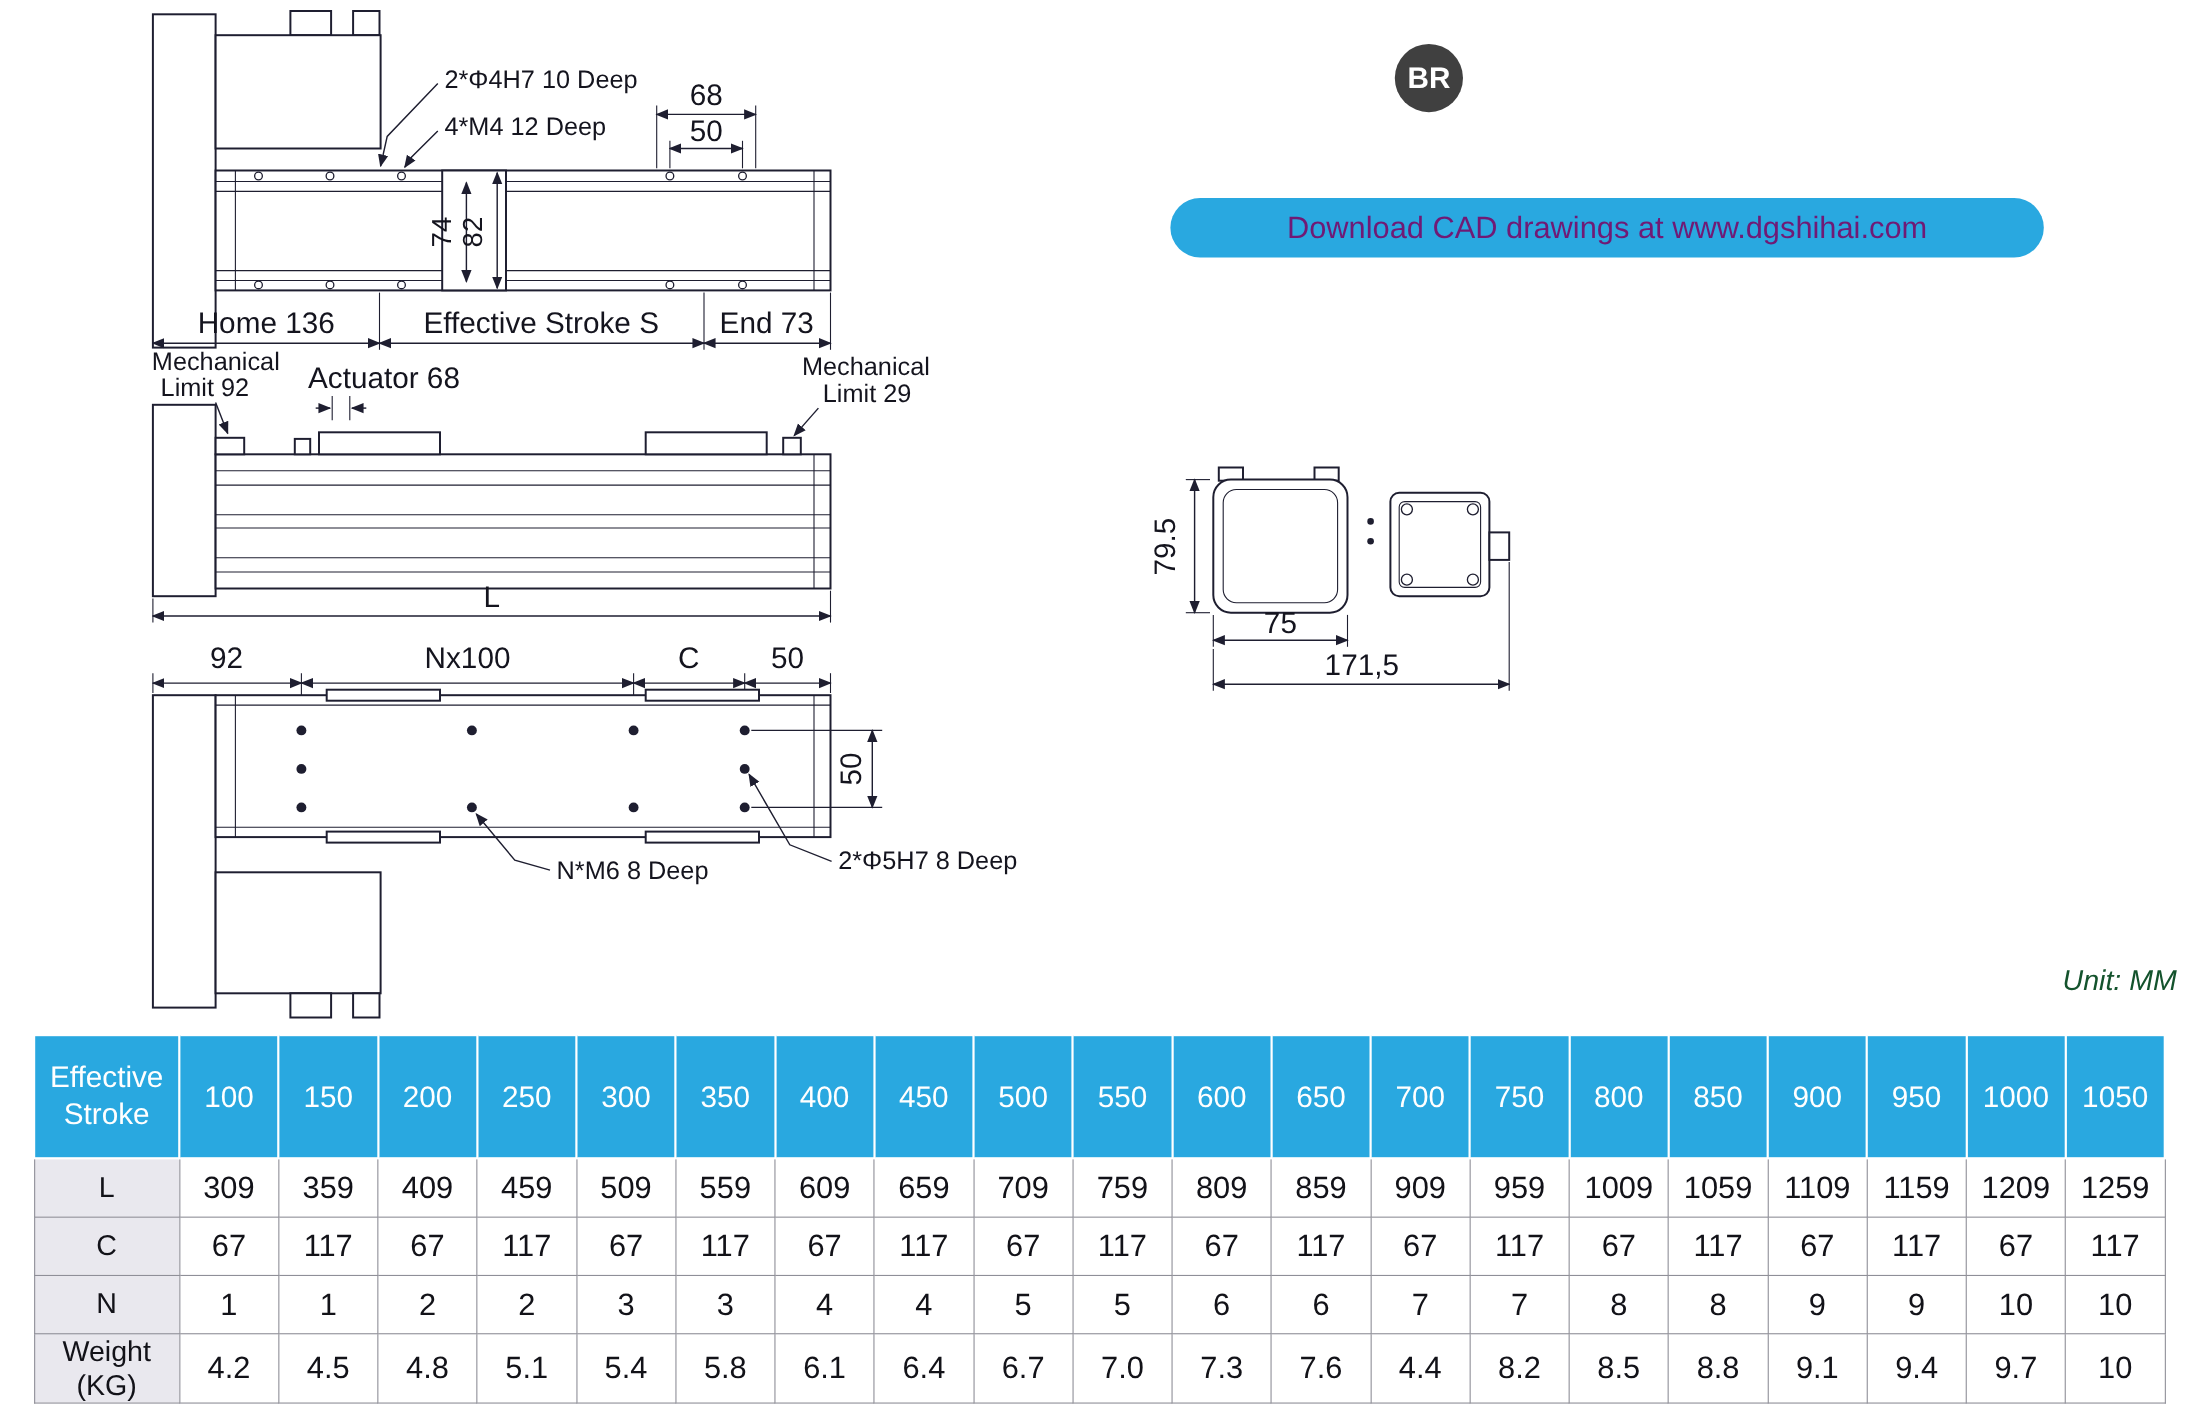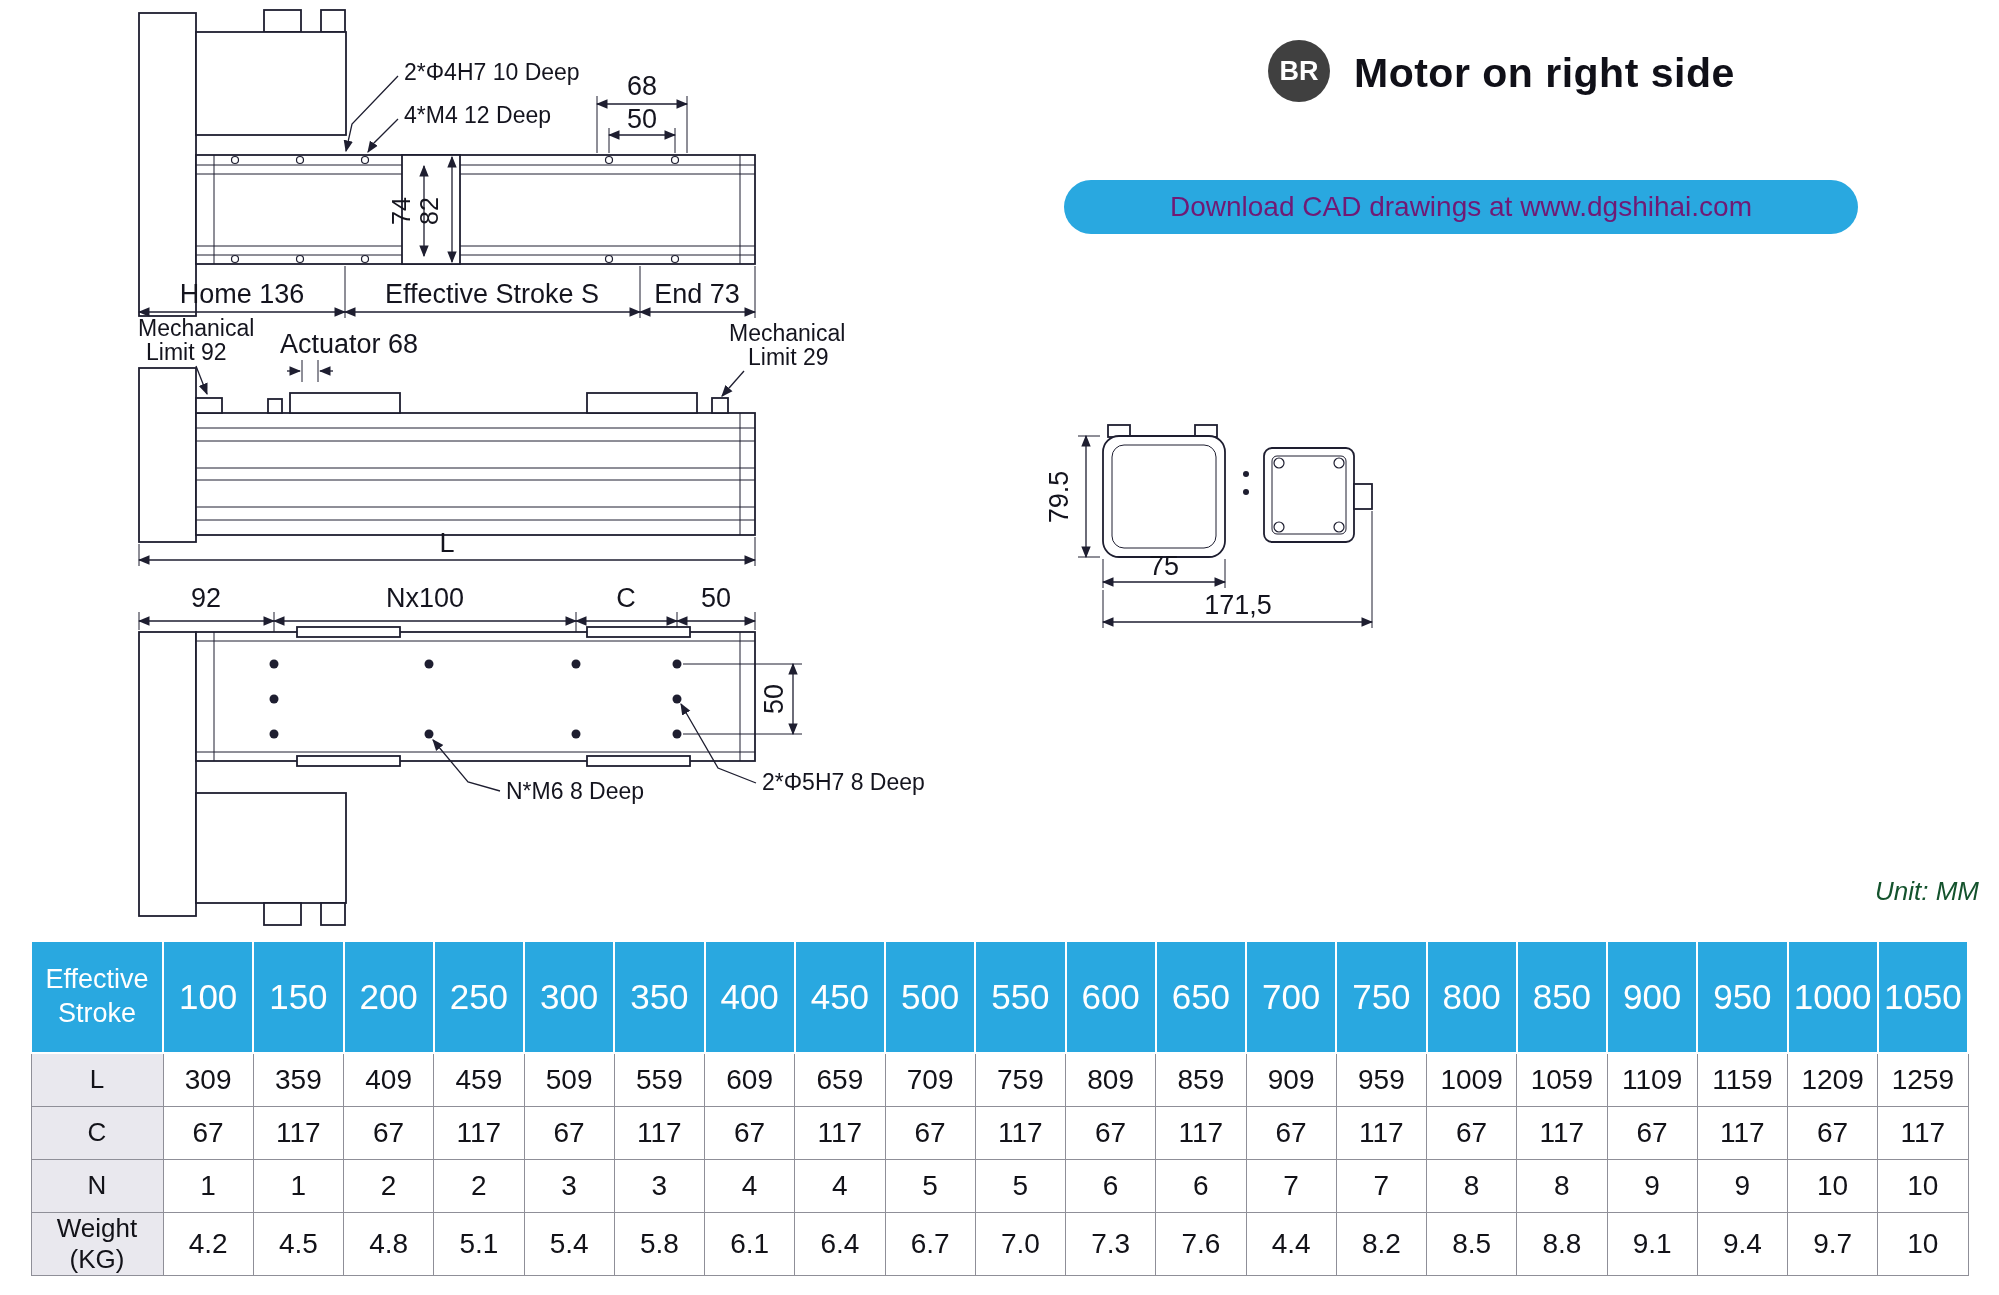--- a/index.html
+++ b/index.html
@@ -32,21 +32,21 @@
   .banner {
     position:absolute; left:1064px; top:180px; width:794px; height:54px; border-radius:28px;
     background:#29a8e0; color:#701a75; font-size:28px; display:flex; align-items:center; justify-content:center;
     cursor:pointer;
   }
   .unit { position:absolute; right:20px; top:876px; font-size:26px; color:#14532d;font-style:italic; }
 
   .tablewrap { position:absolute; left:30px; top:940px; width:1939px; }
   .tablewrap table { width:100%; border-collapse:collapse; table-layout:fixed; }
   .tablewrap th {
-    background:#29a8e0; color:#fff; font-weight:normal; font-size:35px;
+    background:#29a8e0; color:#fff; font-weight:normal; font-size:27px;
     border:2px solid #fff; height:112px; text-align:center; vertical-align:middle;
   }
   .tablewrap th.head-label { font-size:27px; line-height:1.25; padding:0 10px; }
   .tablewrap td {
     border:1px solid #8f8f98; font-size:28px; text-align:center; height:53px;
     color:#121218; background:#fff; vertical-align:middle;
   }
   .tablewrap td.label-col { background:#e9e8ee; font-size:26px; padding:0 2px; }
 </style>
 </head>
@@ -230,21 +230,20 @@
       <line class="tl" x1="1103" y1="590" x2="1103" y2="628"></line>
       <line class="tl" x1="1372" y1="511" x2="1372" y2="628"></line>
       <line class="dl" x1="1103" y1="622" x2="1372" y2="622" marker-start="url(#arr)" marker-end="url(#arr)"></line>
       <text class="td" x="1238" y="614" text-anchor="middle">171,5</text>
     </g>
   </svg>
 
   <div class="badge">
     <span>BR</span>
   </div>
-  <div class="title">Motor on right side</div>
   <div class="banner">
     <span>Download CAD drawings at www.dgshihai.com</span>
   </div>
 
   <div class="unit">Unit: MM</div>
 
   <div class="tablewrap">
     <table>
       <colgroup>
           <col style="width:132px">

